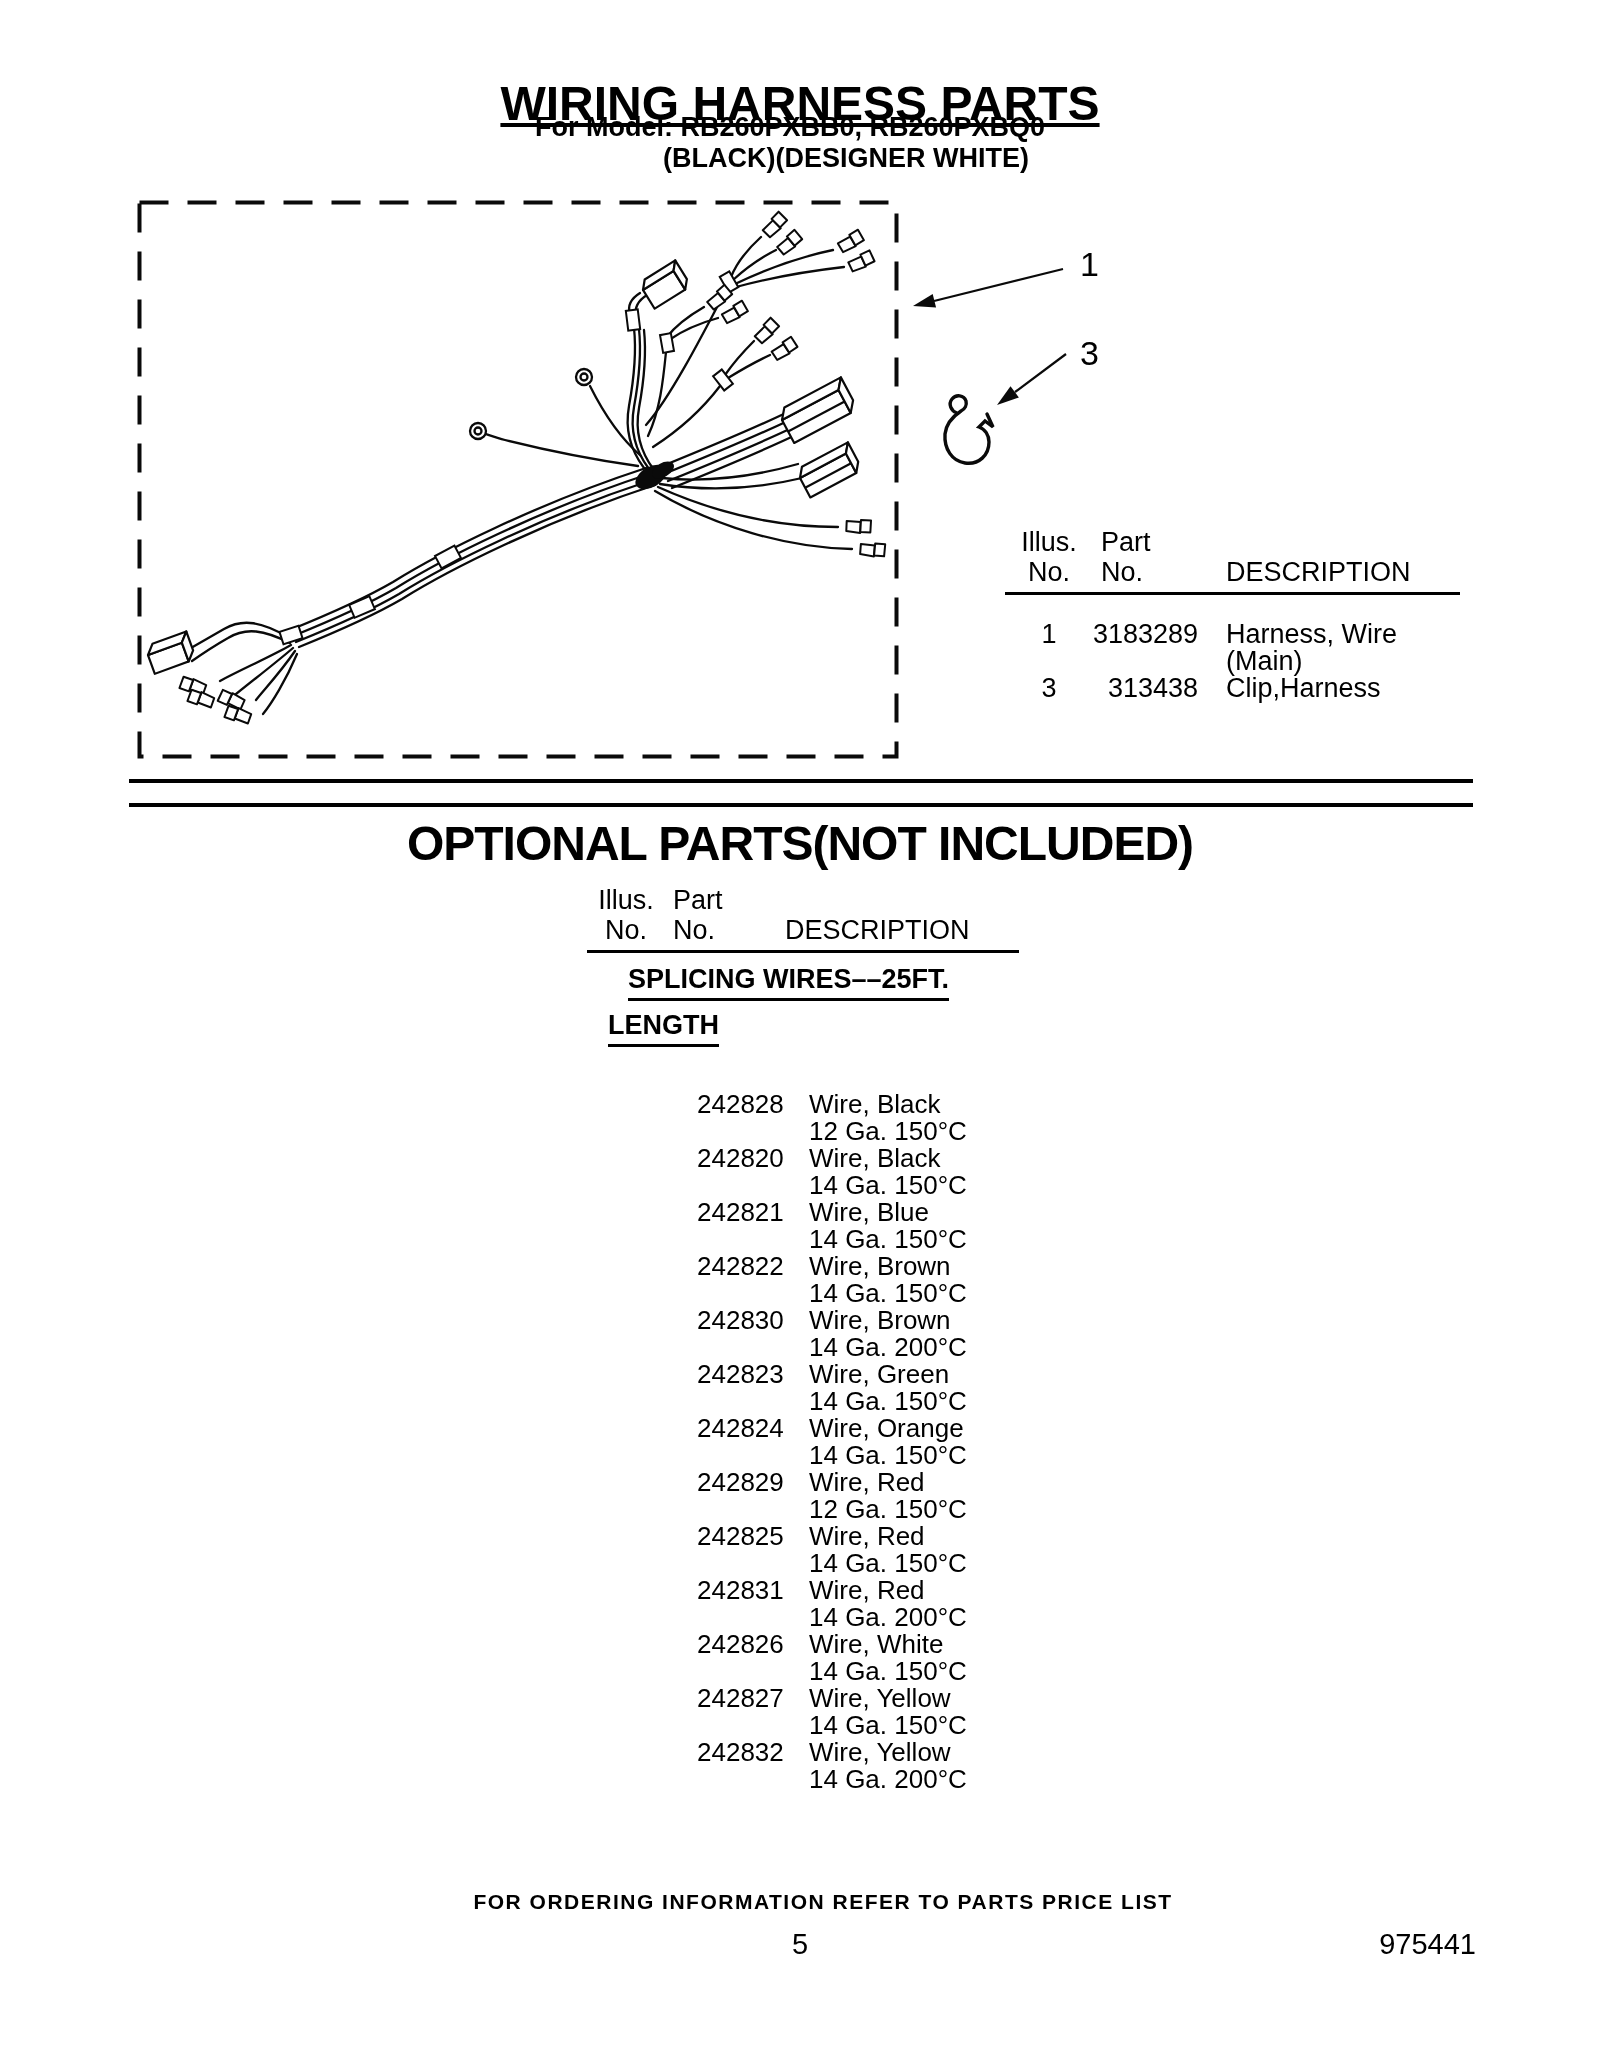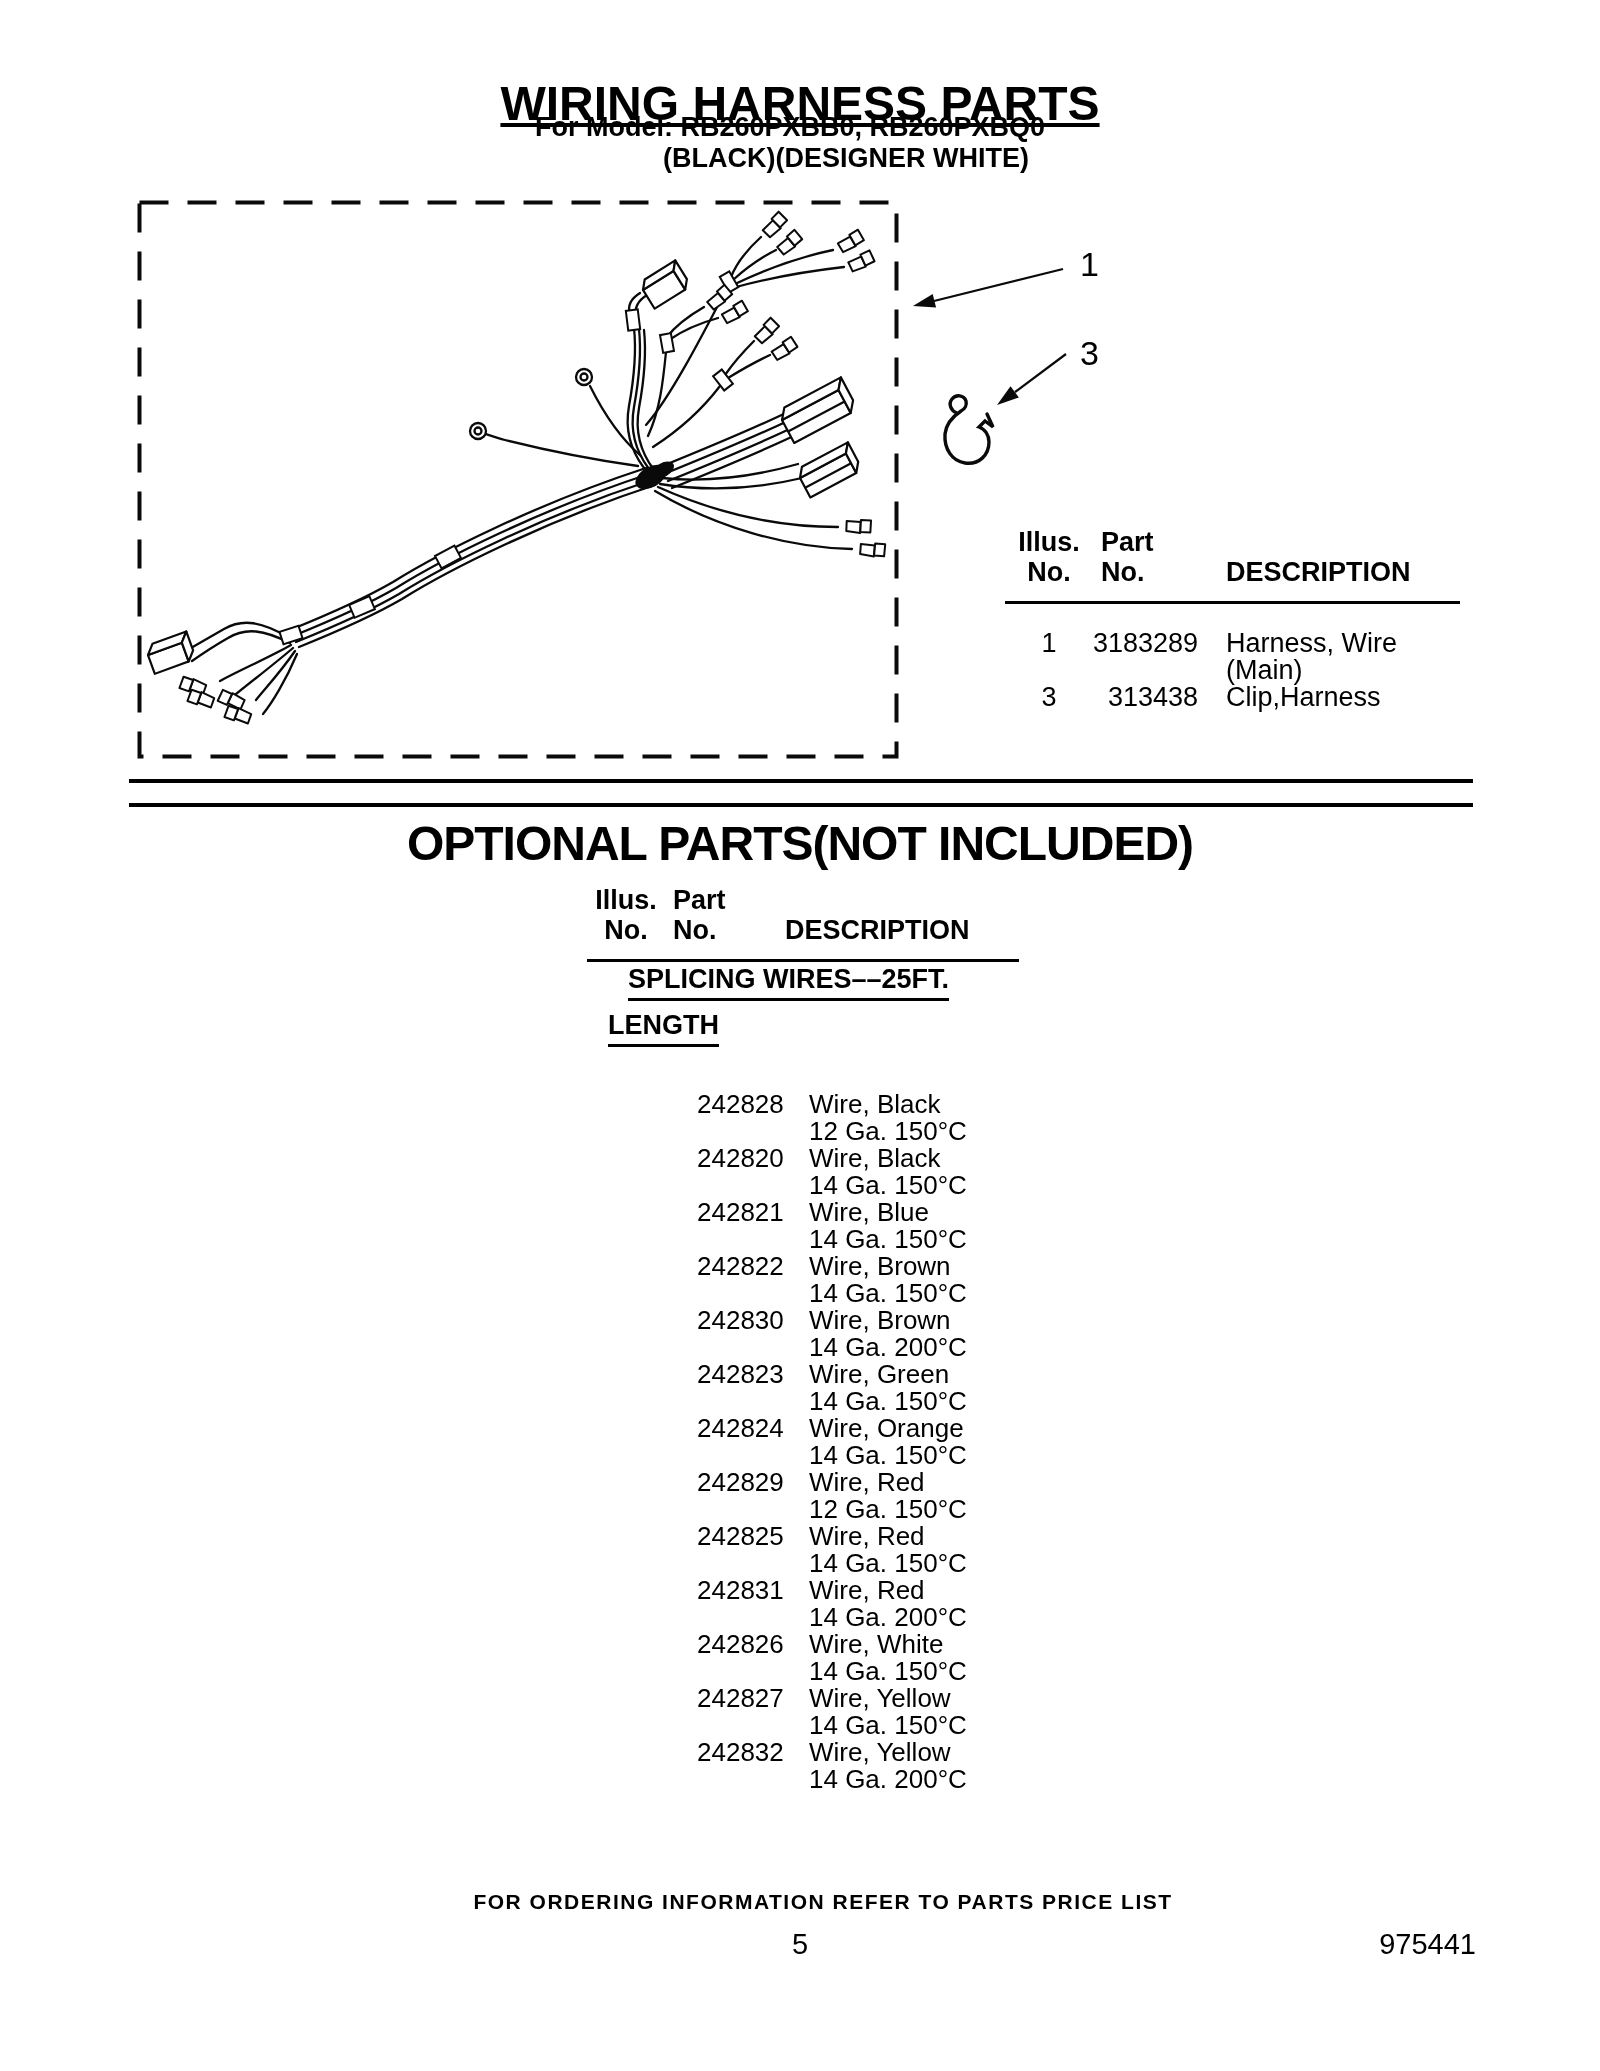--- a/index.html
+++ b/index.html
@@ -13,21 +13,21 @@
   .page-title{top:76px;font-size:48px;font-weight:bold;letter-spacing:0;text-decoration:underline;}
   .model-line{top:112px;font-size:27px;font-weight:bold;transform:translateX(-10px);}
   .color-line{top:143px;font-size:27px;font-weight:bold;transform:translateX(46px);}
   .diagram-svg{left:100px;top:190px;width:1400px;height:600px;}
   .hrule{left:129px;width:1344px;height:4px;background:#000;}
   .rule-a{top:779px;} .rule-b{top:803px;}
   .optional-heading{top:816px;font-size:48px;font-weight:bold;letter-spacing:-1px;text-align:center;}
 
   
   .ptable{font-size:27px;line-height:30px;}
-  .pt-head{border-bottom:3px solid #000;padding-bottom:14px;font-weight:bold;}
+  .pt-head{border-bottom:3px solid #000;padding-bottom:5px;font-weight:normal;}
   .pt-hrow,.pt-row{display:grid;}
   .main-table{left:1005px;top:527px;width:455px;}
   .main-table .pt-hrow,.main-table .pt-row{grid-template-columns:88px 105px 1fr;}
   .opt-table{left:587px;top:885px;width:432px;}
   .opt-table .pt-hrow{grid-template-columns:78px 98px 1fr;}
   .c1{text-align:center;}
   .c2{padding-left:8px;}
   .c3{padding-left:28px;}
   .opt-table .c3{padding-left:22px;}
   .pt-body{margin-top:26px;font-size:27px;line-height:27px;}

